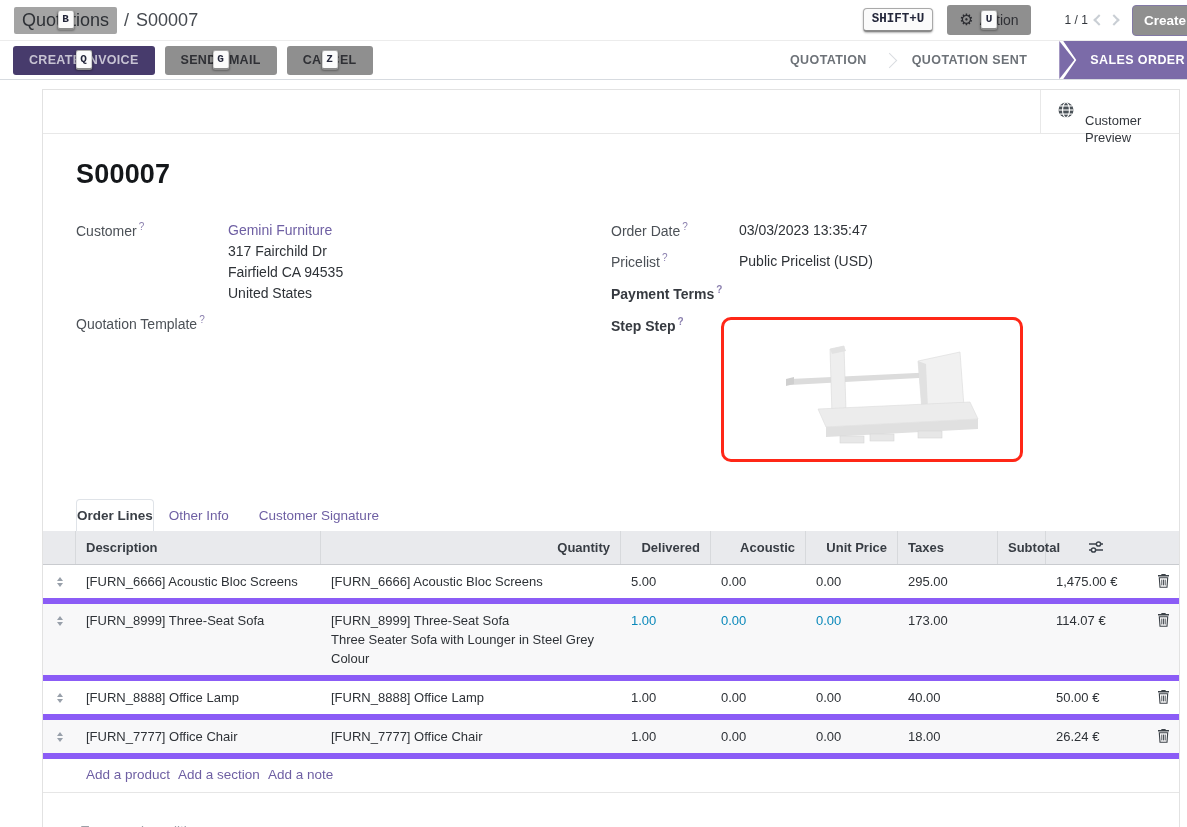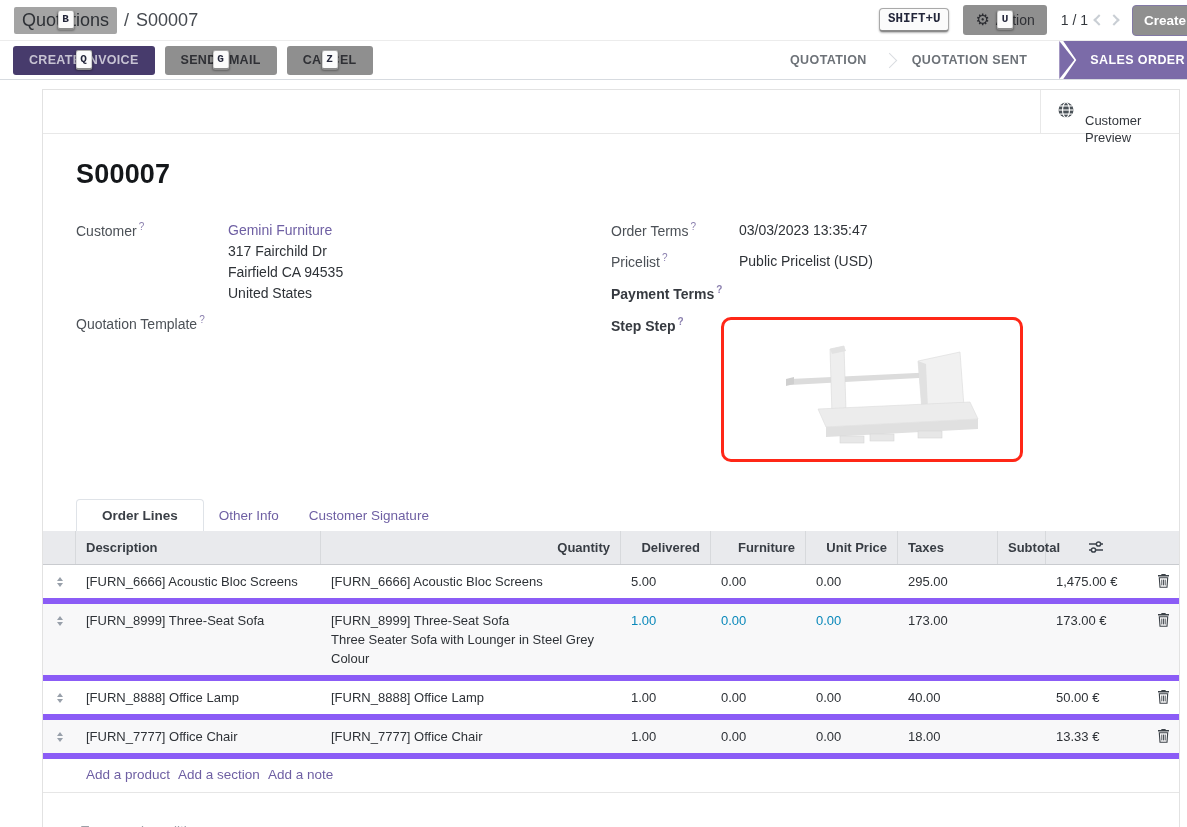--- a/index.html
+++ b/index.html
@@ -20,21 +20,21 @@
          font-weight:700; font-size:11px; line-height:1; padding:3px 4px; min-width:17px;
          box-shadow:0 1px 2px rgba(0,0,0,.3); z-index:3; }
   .overlay { position:absolute; left:50%; top:50%; transform:translate(-50%,-50%); }
   .kbd-lg { font-size:12.5px; padding:4px 8px; border-radius:4px; }
 
   .top-controls { display:flex; align-items:center; gap:14px; }
   .action-btn { position:relative; display:flex; align-items:center; gap:6px; background:#8f8f8f;
                 border:none; border-radius:3px; height:30px; padding:0 12px; font-size:14px;
                 color:#2f3035; font-family:inherit; cursor:pointer; }
   .gear { font-size:16px; line-height:1; color:#2b2c31; }
-  .pager { display:flex; align-items:center; gap:7px; margin-left:0; font-size:14px; color:#33373d; }
+  .pager { display:flex; align-items:center; gap:7px; margin-left:20px; font-size:12px; color:#33373d; }
   .chev { width:8px; height:8px; border-top:2px solid #c9ced4; border-right:2px solid #c9ced4; display:inline-block; cursor:pointer; }
   .chev.left { transform:rotate(-135deg); }
   .chev.right { transform:rotate(45deg); }
   .create-btn { position:relative; display:flex; align-items:center; background:#8f8f8f;
                 border:1px solid #8279a5; border-radius:4px; height:31px; padding:0 30px 0 11px;
                 margin-right:-30px; color:#fff; font-weight:700; font-size:13.5px; font-family:inherit; cursor:pointer; }
 
   
   .actionbar { height:39px; display:flex; justify-content:space-between; align-items:stretch;
                border-bottom:1px solid #d7dbe0; padding-left:13px; overflow:hidden; }
@@ -73,21 +73,21 @@
   sup.help { color:#8a7fae; font-size:10px; margin-left:2px; }
   .fvalue { color:#2e3237; line-height:21px; }
   a.link { color:#6e5fa3; text-decoration:none; cursor:pointer; }
 
   .stepbox { width:302px; height:145px; border:3px solid #ff2717; border-radius:10px;
              margin-left:-18px; margin-top:2px; background:#fff; display:flex;
              align-items:center; justify-content:center; }
 
   .tabs { display:flex; align-items:flex-end; margin-top:28px; font-size:13.5px; }
   .tab-active { border:1px solid #dfe3e8; border-bottom:none; border-radius:4px 4px 0 0;
-                padding:8px 25px; font-weight:700; color:#3a3f46; background:#fff; cursor:pointer; }
+                padding:8px 0; font-weight:700; color:#3a3f46; background:#fff; cursor:pointer; }
   .tab { padding:8px 15px; color:#6e5fa3; cursor:pointer; }
 
   
   .thead, .trow { display:grid; grid-template-columns:33px 245px 300px 90px 95px 92px 100px 48px 99px 36px; }
   .thead { background:#e9eaed; border-bottom:1px solid #c9cbcf; }
   .th { padding:9px 10px; font-size:13px; font-weight:700; color:#383d44; border-right:1px solid #d7d9dc; }
   .th.num { text-align:right; }
   .th.noborder { border-right:none; }
   .icon-cell { display:flex; align-items:center; justify-content:center; border-right:none; cursor:pointer; }
   .trow { border-bottom:6px solid #8b5cf6; font-size:13px; color:#2e3237; cursor:pointer; }
@@ -207,21 +207,21 @@
             <span class="flabel">
               <span>Quotation Template</span><sup class="help">?</sup>
             </span>
             <span class="fvalue"></span>
           </div>
         </div>
 
         <div class="fcol fcol-right">
           <div class="frow" style="margin-bottom:10px;">
             <span class="flabel">
-              <span>Order Terms</span><sup class="help">?</sup>
+              <span>Order Date</span><sup class="help">?</sup>
             </span>
             <span class="fvalue">03/03/2023 13:35:47</span>
           </div>
           <div class="frow" style="margin-bottom:11px;">
             <span class="flabel">
               <span>Pricelist</span><sup class="help">?</sup>
             </span>
             <span class="fvalue">Public Pricelist (USD)</span>
           </div>
           <div class="frow" style="margin-bottom:13px;">
@@ -265,21 +265,21 @@
         <span class="tab">Customer Signature</span>
       </div>
     </div>
 
     <div>
       <div class="thead">
         <div class="th"></div>
         <div class="th">Description</div>
         <div class="th num">Quantity</div>
         <div class="th num">Delivered</div>
-        <div class="th num">Furniture</div>
+        <div class="th num">Acoustic</div>
         <div class="th num">Unit Price</div>
         <div class="th">Taxes</div>
         <div class="th num">Subtotal</div>
         <div class="th icon-cell noborder">
           <svg width="16" height="14" viewBox="0 0 16 14">
             <g stroke="#3c434c" stroke-width="1.5" fill="none">
               <path d="M1 4h14M1 10h14"></path>
               <circle cx="10.5" cy="4" r="2.1" fill="#fff"></circle>
               <circle cx="5.5" cy="10" r="2.1" fill="#fff"></circle>
             </g>
@@ -317,21 +317,21 @@
         <div class="td">[FURN_8999] Three-Seat Sofa</div>
         <div class="td">
           <div>[FURN_8999] Three-Seat Sofa</div>
           <div>Three Seater Sofa with Lounger in Steel Grey Colour</div>
         </div>
         <div class="td num blue">1.00</div>
         <div class="td num blue">0.00</div>
         <div class="td num blue">0.00</div>
         <div class="td num">173.00</div>
         <div class="td"></div>
-        <div class="td num">173.00 €</div>
+        <div class="td num">114.07 €</div>
         <div class="trash-cell">
           <svg width="13" height="14" viewBox="0 0 13 14">
             <path fill="#3c4248" d="M4.6 0h3.8l.5 1.1H12v1.5H1V1.1h3.1z"></path>
             <path fill="none" stroke="#3c4248" stroke-width="1.1" d="M2.3 3.8h8.4l-.7 9.5H3z"></path>
             <path stroke="#3c4248" stroke-width="0.9" d="M4.8 5.6v5.8M6.5 5.6v5.8M8.2 5.6v5.8"></path>
           </svg>
         </div>
       </div>
 
       <div class="trow">
@@ -361,21 +361,21 @@
             <i class="tri up"></i>
             <i class="tri down"></i>
           </div>
         <div class="td">[FURN_7777] Office Chair</div>
         <div class="td">[FURN_7777] Office Chair</div>
         <div class="td num">1.00</div>
         <div class="td num">0.00</div>
         <div class="td num">0.00</div>
         <div class="td num">18.00</div>
         <div class="td"></div>
-        <div class="td num">13.33 €</div>
+        <div class="td num">26.24 €</div>
         <div class="trash-cell">
           <svg width="13" height="14" viewBox="0 0 13 14">
             <path fill="#3c4248" d="M4.6 0h3.8l.5 1.1H12v1.5H1V1.1h3.1z"></path>
             <path fill="none" stroke="#3c4248" stroke-width="1.1" d="M2.3 3.8h8.4l-.7 9.5H3z"></path>
             <path stroke="#3c4248" stroke-width="0.9" d="M4.8 5.6v5.8M6.5 5.6v5.8M8.2 5.6v5.8"></path>
           </svg>
         </div>
       </div>
 
       <div class="addrow">

